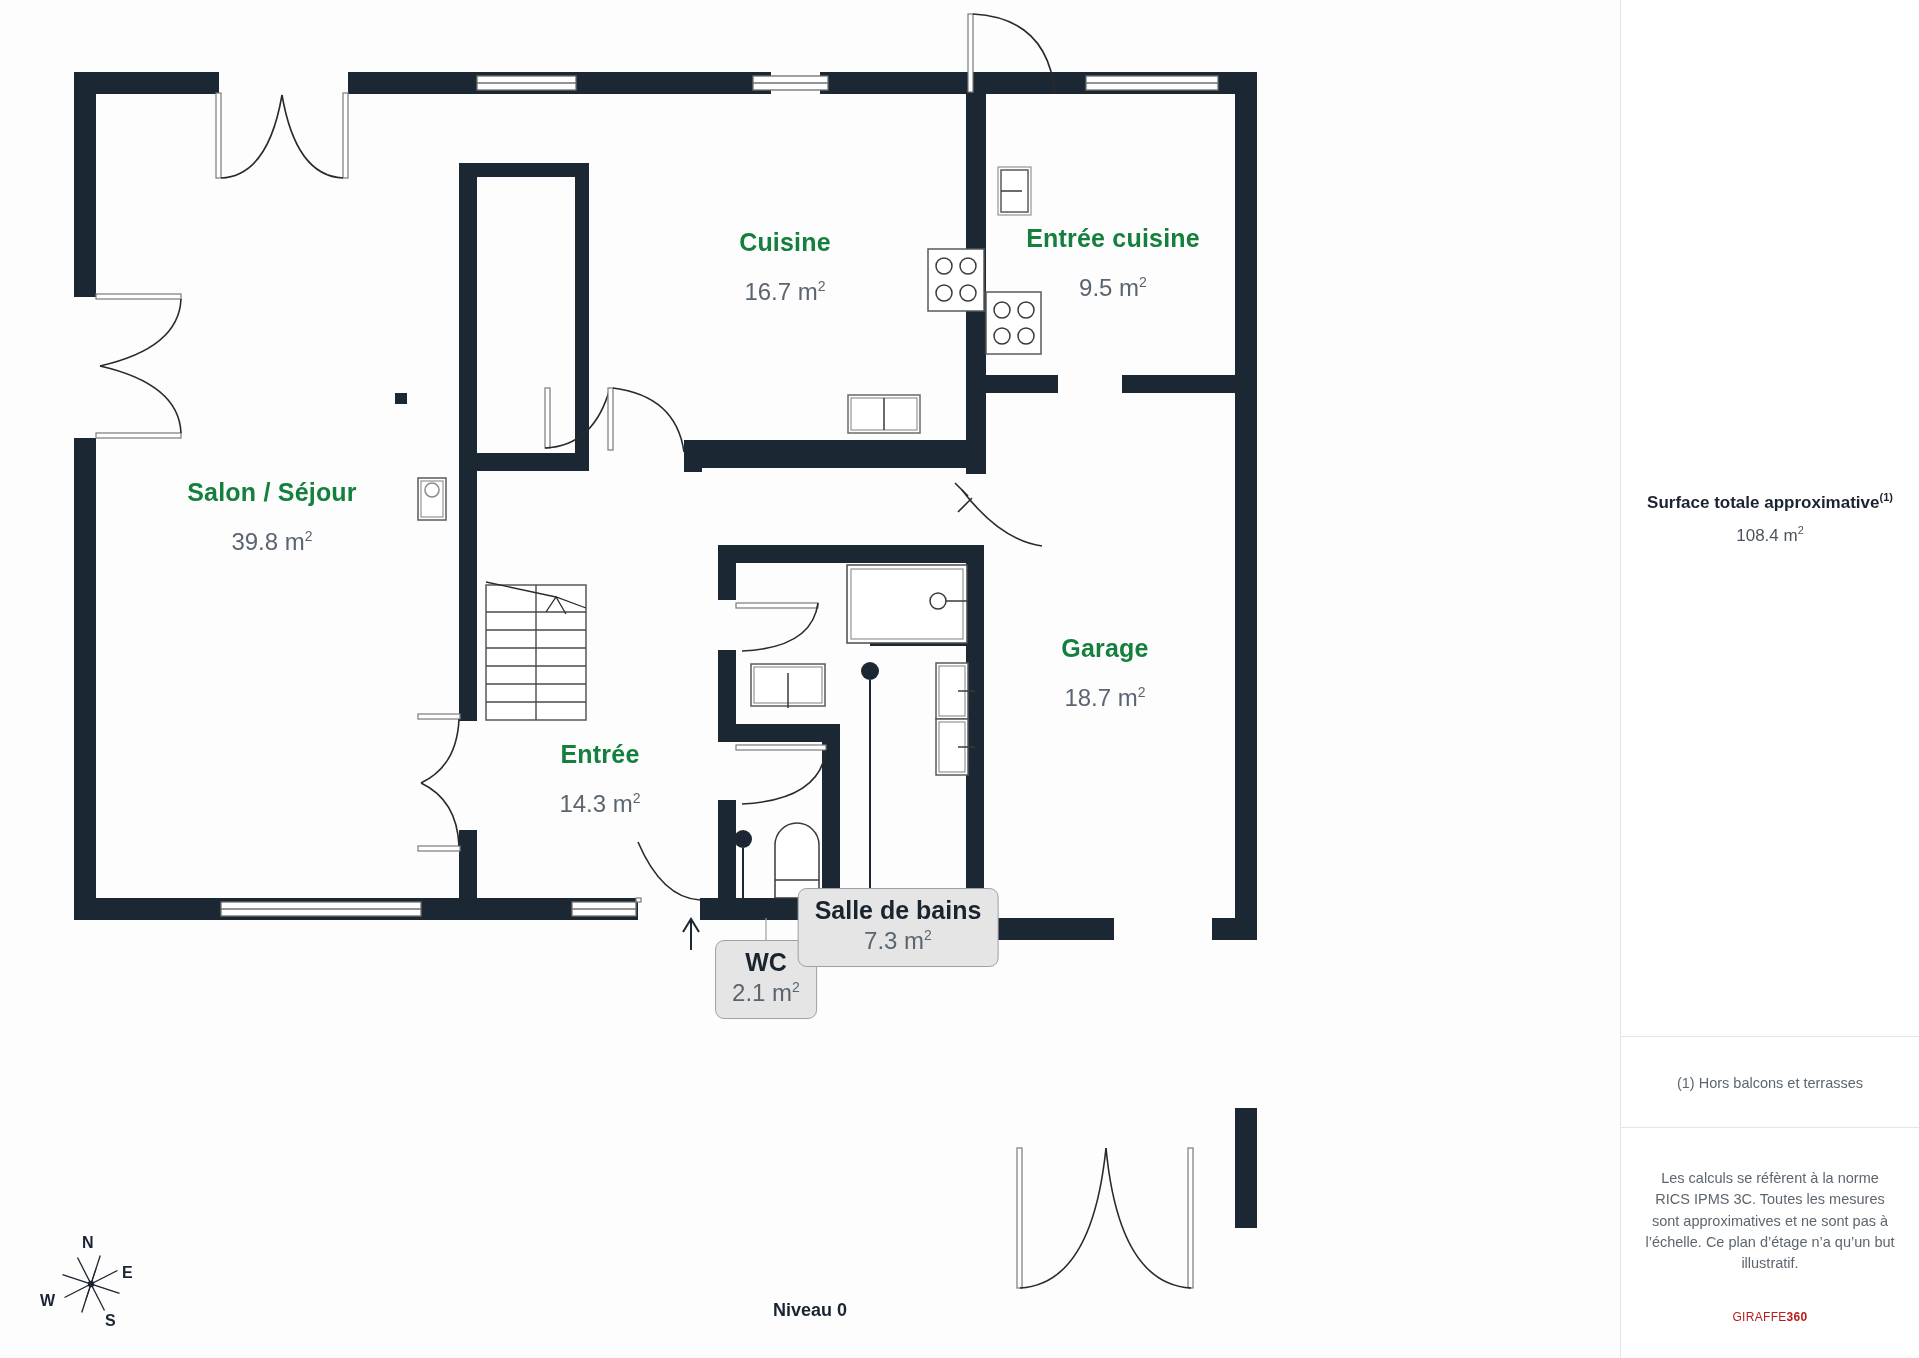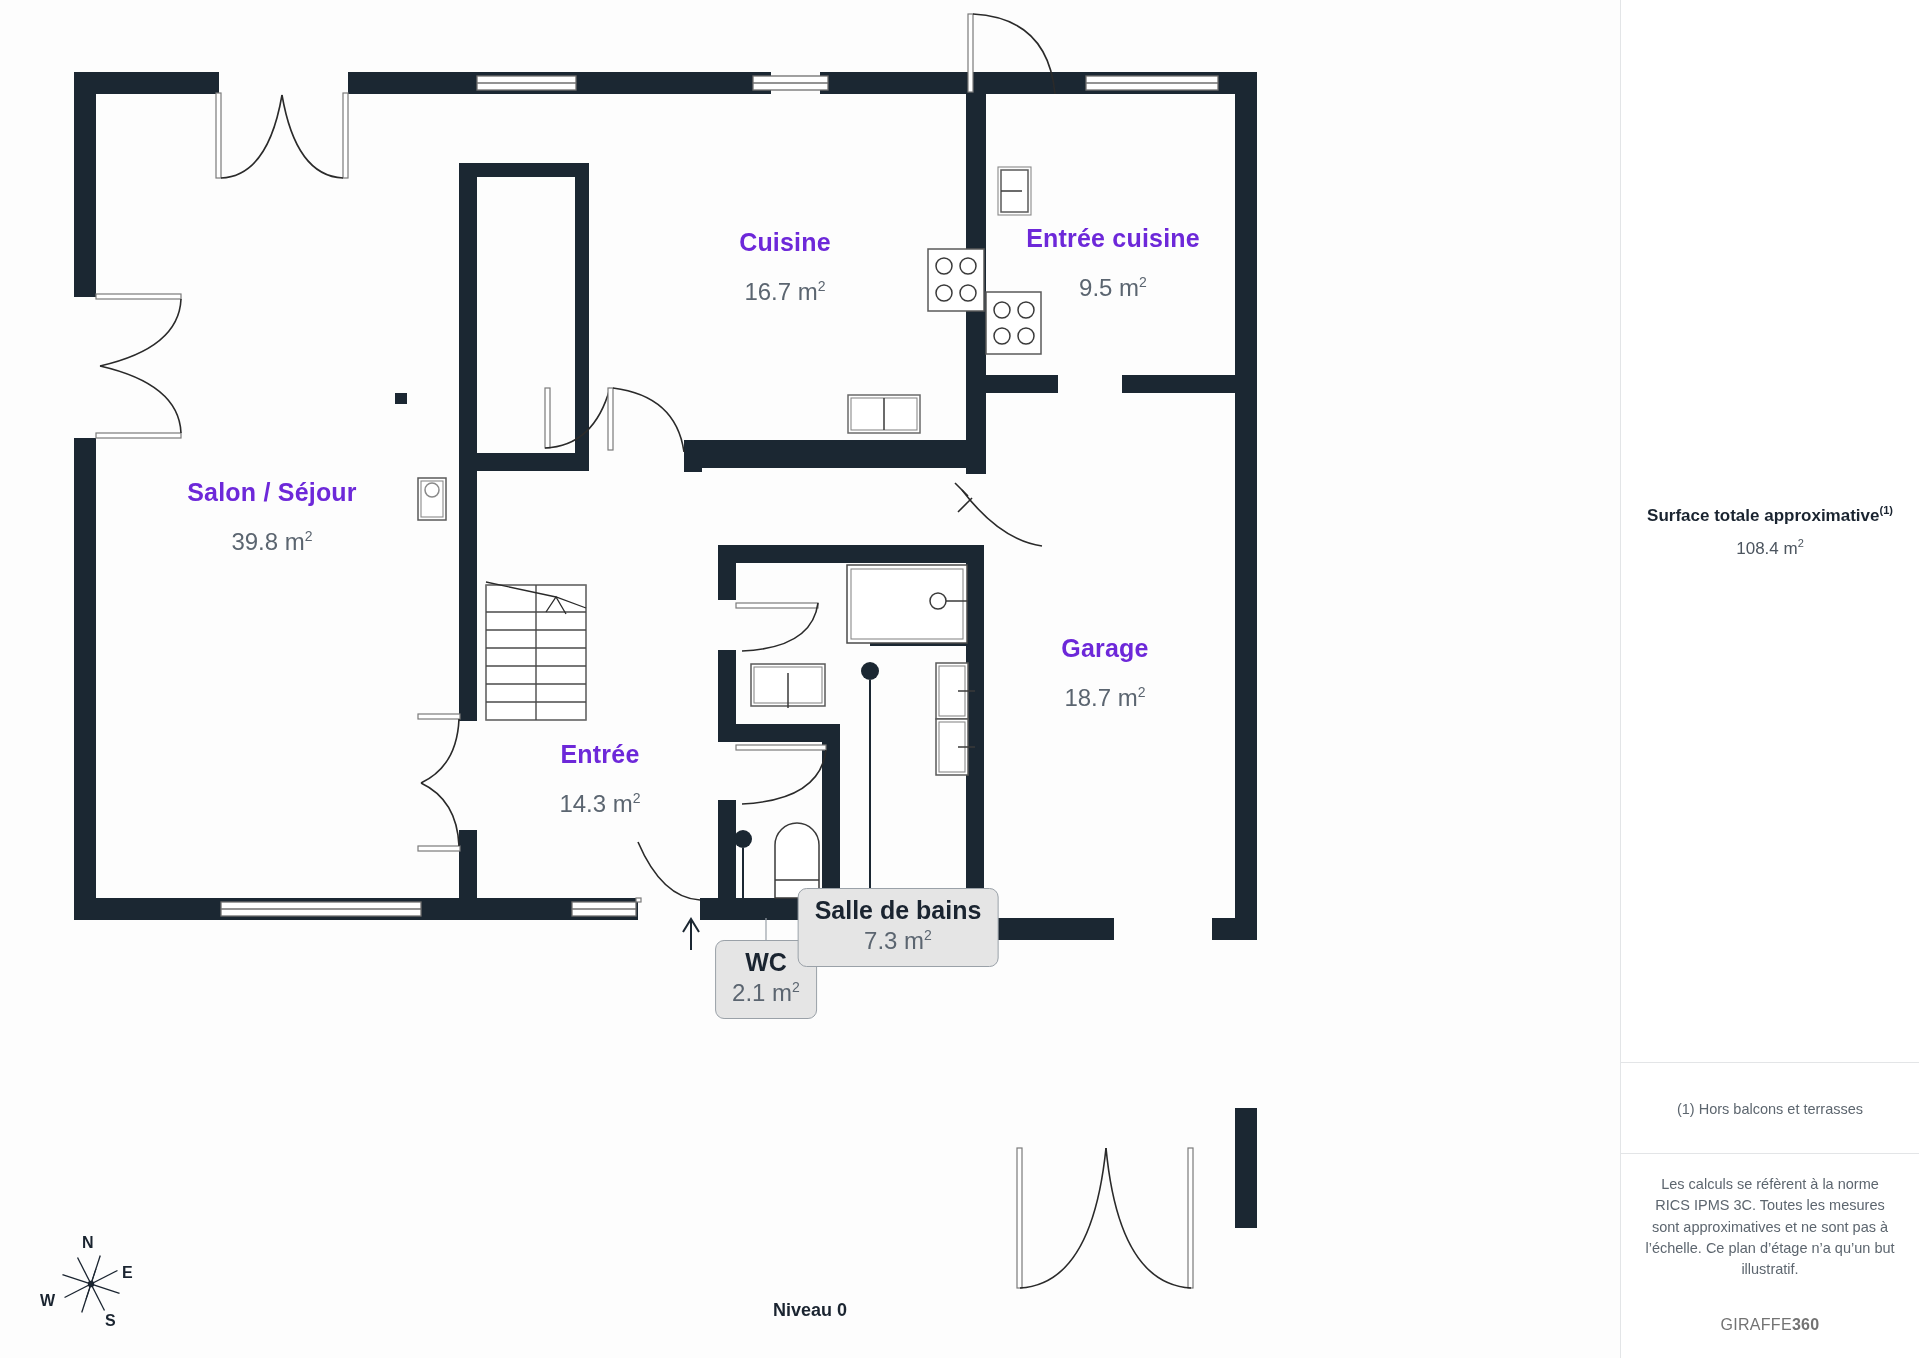--- a/index.html
+++ b/index.html
@@ -22,21 +22,21 @@
 
   
   .room-label{
     position:absolute;
     text-align:center;
     pointer-events:none;
     white-space:nowrap;
     transform:translateX(-50%);
   }
   .room-label .rl-name{
-    font-size:25px;font-weight:bold;color:#6d28d9;letter-spacing:.2px;
+    font-size:25px;font-weight:bold;color:#15803d;letter-spacing:.2px;
     line-height:1.18;
   }
   .room-label .rl-area{
     font-size:24px;color:#5b6570;line-height:1.28;margin-top:19px;
   }
   .room-label .rl-area sup{font-size:14px;line-height:0;}
 
   
   .boxed-label{
     position:absolute;
@@ -88,30 +88,30 @@
     flex:0 0 auto;
     border-top:1px solid #e3e5e7;
     padding:36px 16px 34px 16px;
     text-align:center;
     font-size:14.5px;color:#5d666f;line-height:1.4;
     box-sizing:border-box;
   }
   #disclaimer-block{
     flex:0 0 auto;
     border-top:1px solid #e3e5e7;
-    padding:20px 24px 18px 24px;
+    padding:40px 24px 18px 24px;
     text-align:center;
     font-size:14.5px;color:#5d666f;line-height:1.46;
     box-sizing:border-box;
   }
   #brand{
     flex:0 0 auto;
     text-align:center;
-    padding:18px 0 24px 0;
-    font-size:16px;color:#737373;letter-spacing:.3px;
+    padding:18px 0 34px 0;
+    font-size:12px;color:#b91c1c;letter-spacing:.3px;
   }
   #brand .brand-bold{font-weight:bold;}
 </style>
 </head>
 <body>
 
 <div id="app">
 
   <div id="plan-pane">
 

